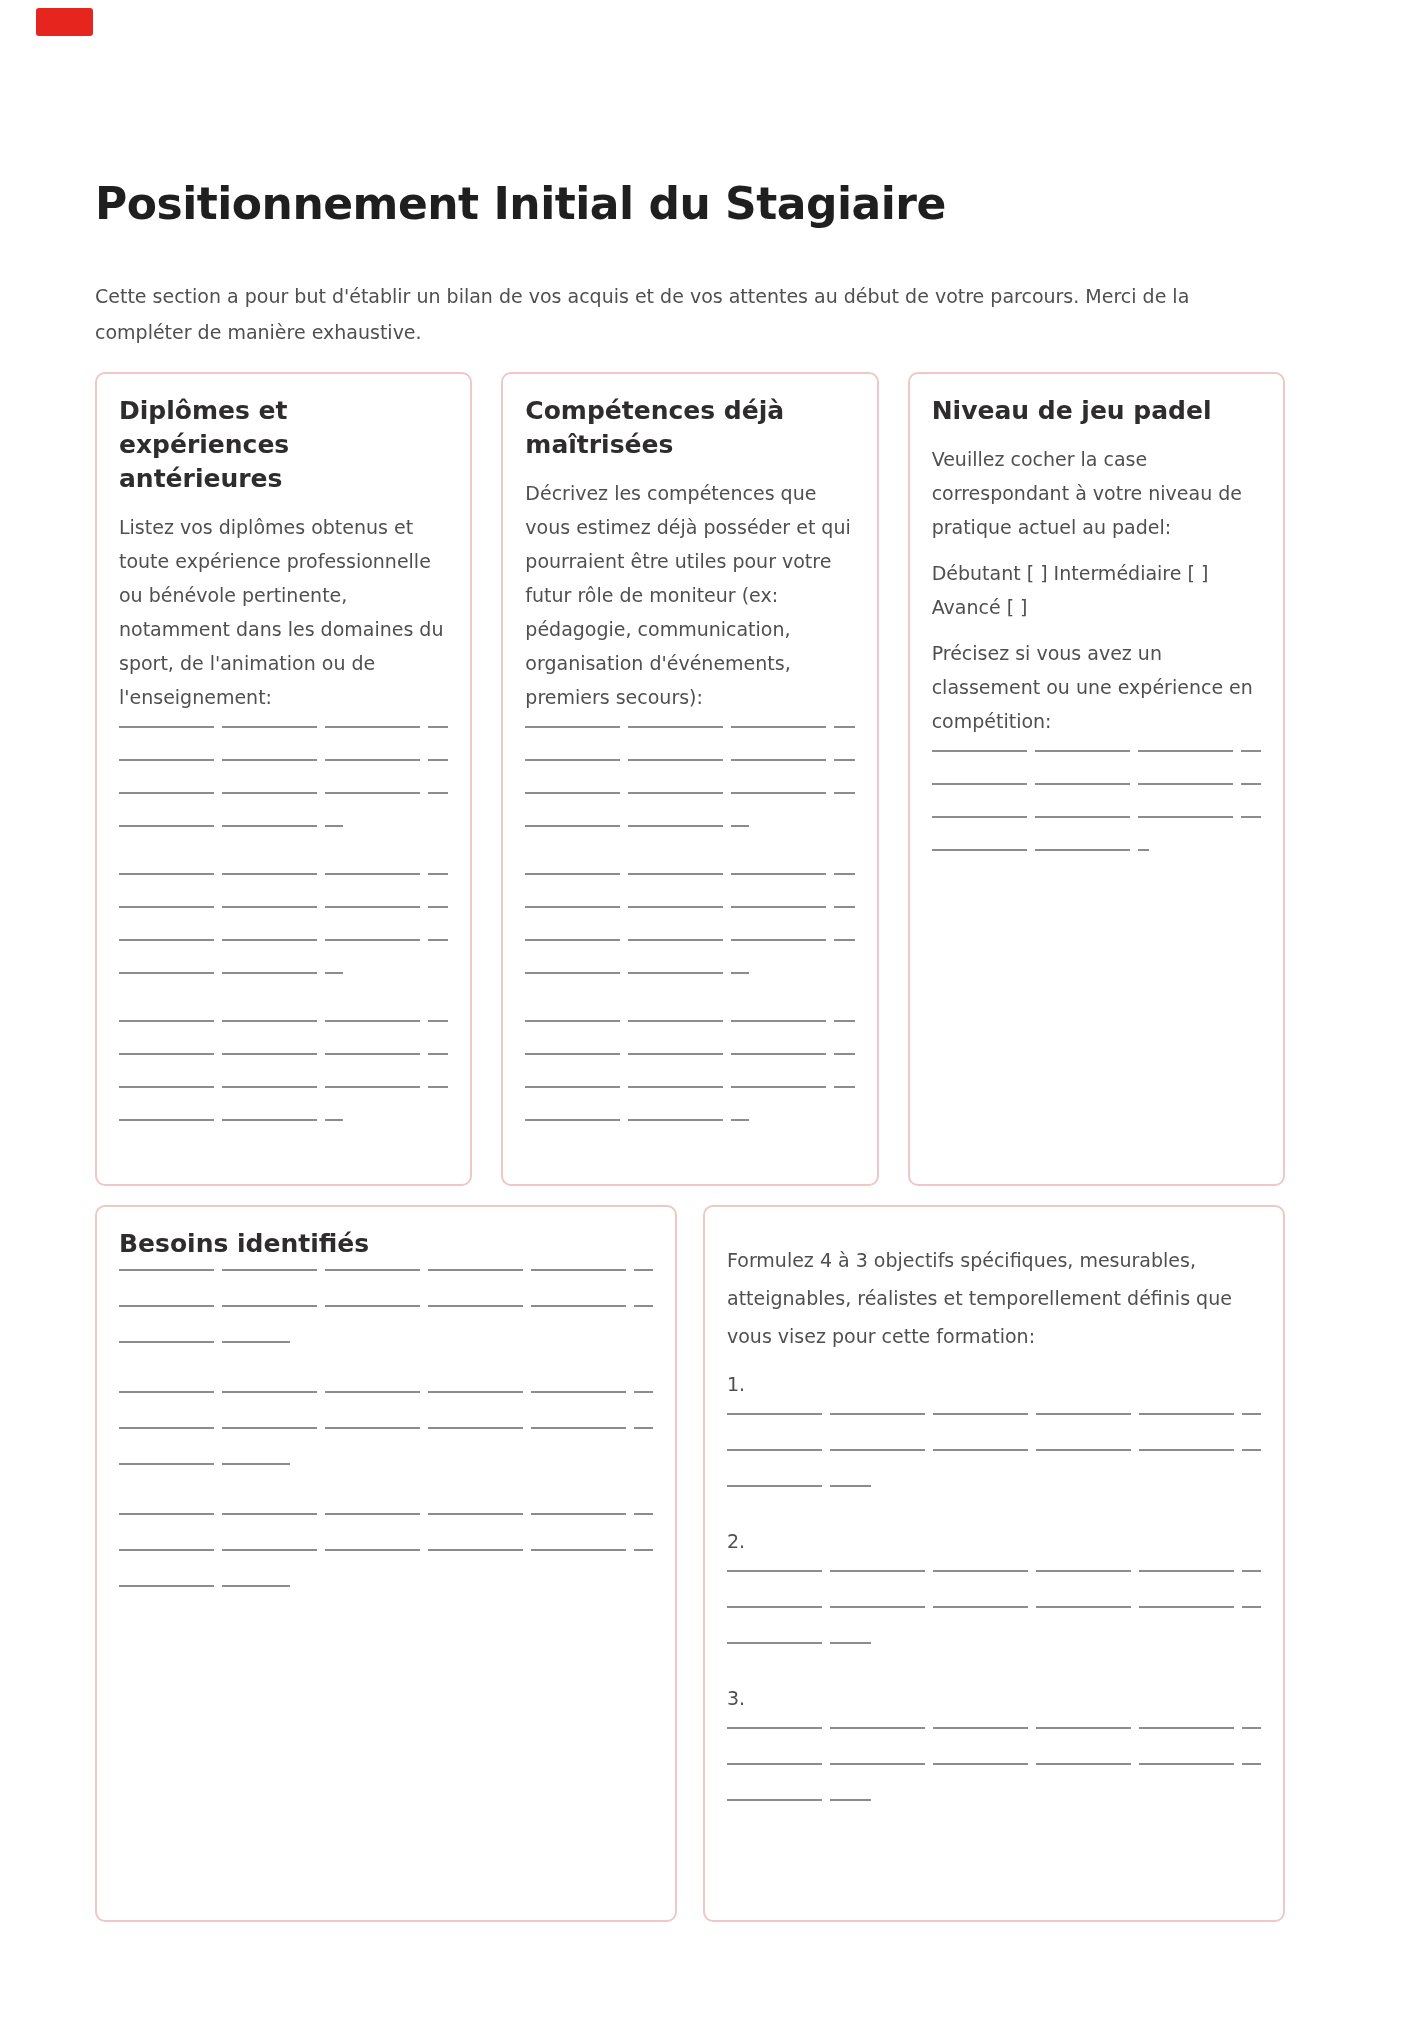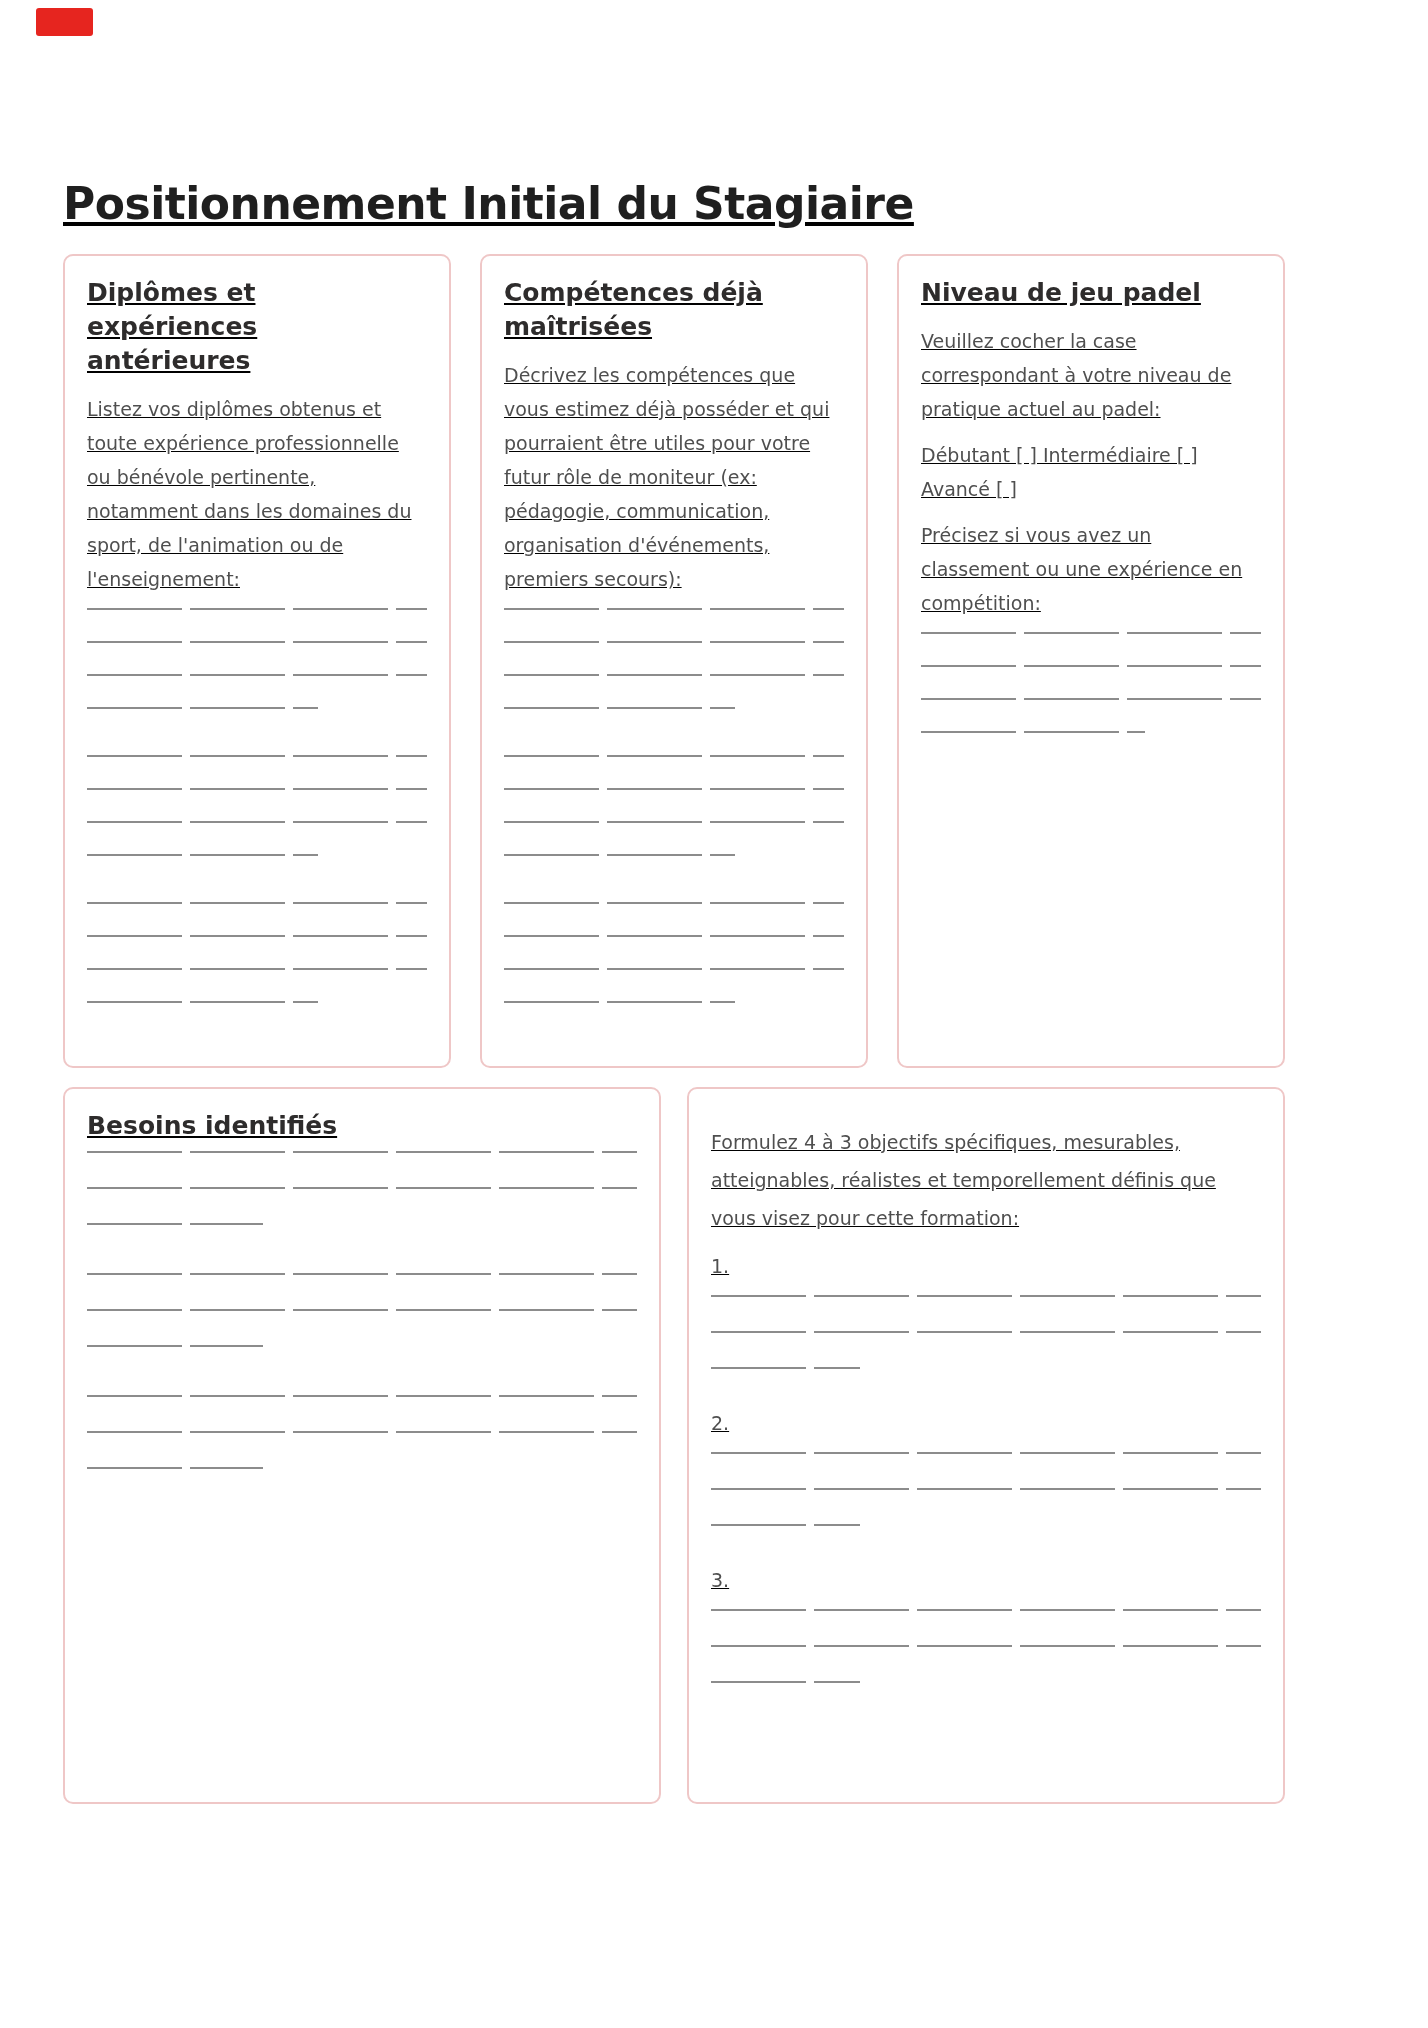--- a/index.html
+++ b/index.html
@@ -8,22 +8,21 @@
     background:#ffffff;
     overflow:hidden;
     position:relative;
     font-family:"DejaVu Sans","Liberation Sans",sans-serif;
   }
   .red-marker{
     position:absolute;left:36px;top:8px;width:57px;height:28px;
     background:#e6251f;border-radius:3px;
   }
   .content{
-    padding:176px 143px 0 63px;
-    text-decoration:underline;
+    padding:176px 143px 0 95px;
   }
   h1.page-title{
     margin:0;
     font-size:44px;line-height:56px;font-weight:700;
     letter-spacing:-0.5px;
     color:#1f1f1f;
   }
   p.intro{
     margin:46px 0 0 0;
     font-size:19px;line-height:36px;
@@ -84,20 +83,21 @@
   .obj-item > .bline + .bline{margin-top:34px;}
 </style>
 </head>
 <body>
 
 <div>
   <div class="red-marker"></div>
 
   <div class="content">
     <h1 class="page-title">Positionnement Initial du Stagiaire</h1>
+    <p class="intro">Cette section a pour but d'établir un bilan de vos acquis et de vos attentes au début de votre parcours. Merci de la compléter de manière exhaustive.</p>
 
     <div class="row row-3">
 
       <section class="card">
         <h2>Diplômes et expériences antérieures</h2>
         <p class="body">Listez vos diplômes obtenus et toute expérience professionnelle ou bénévole pertinente, notamment dans les domaines du sport, de l'animation ou de l'enseignement:</p>
         <div class="lines">
             <div class="line-group">
               <div class="bline" style="width: 100%;"></div>
               <div class="bline" style="width: 100%;"></div>

